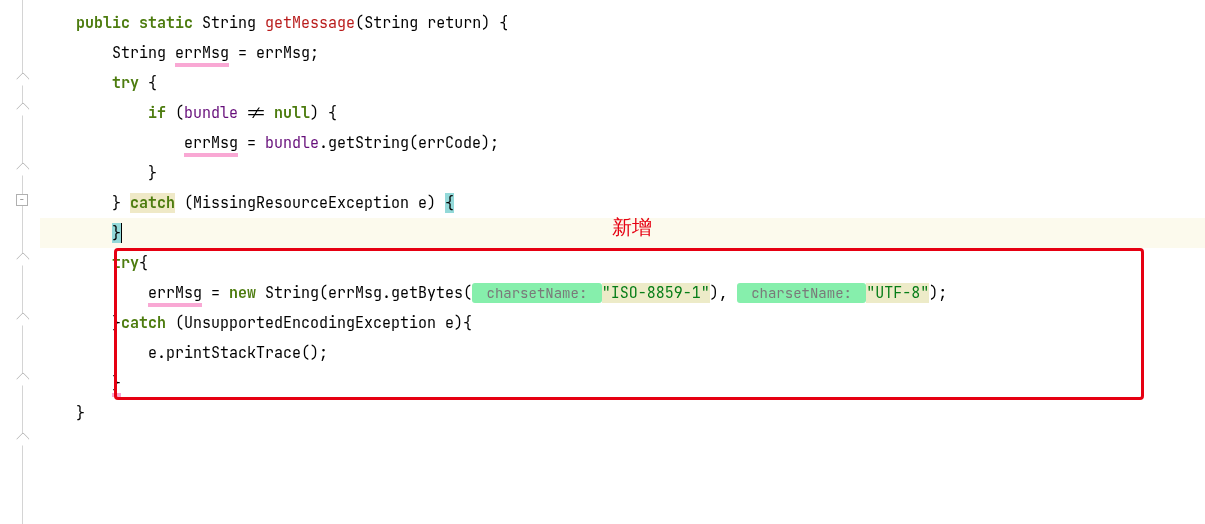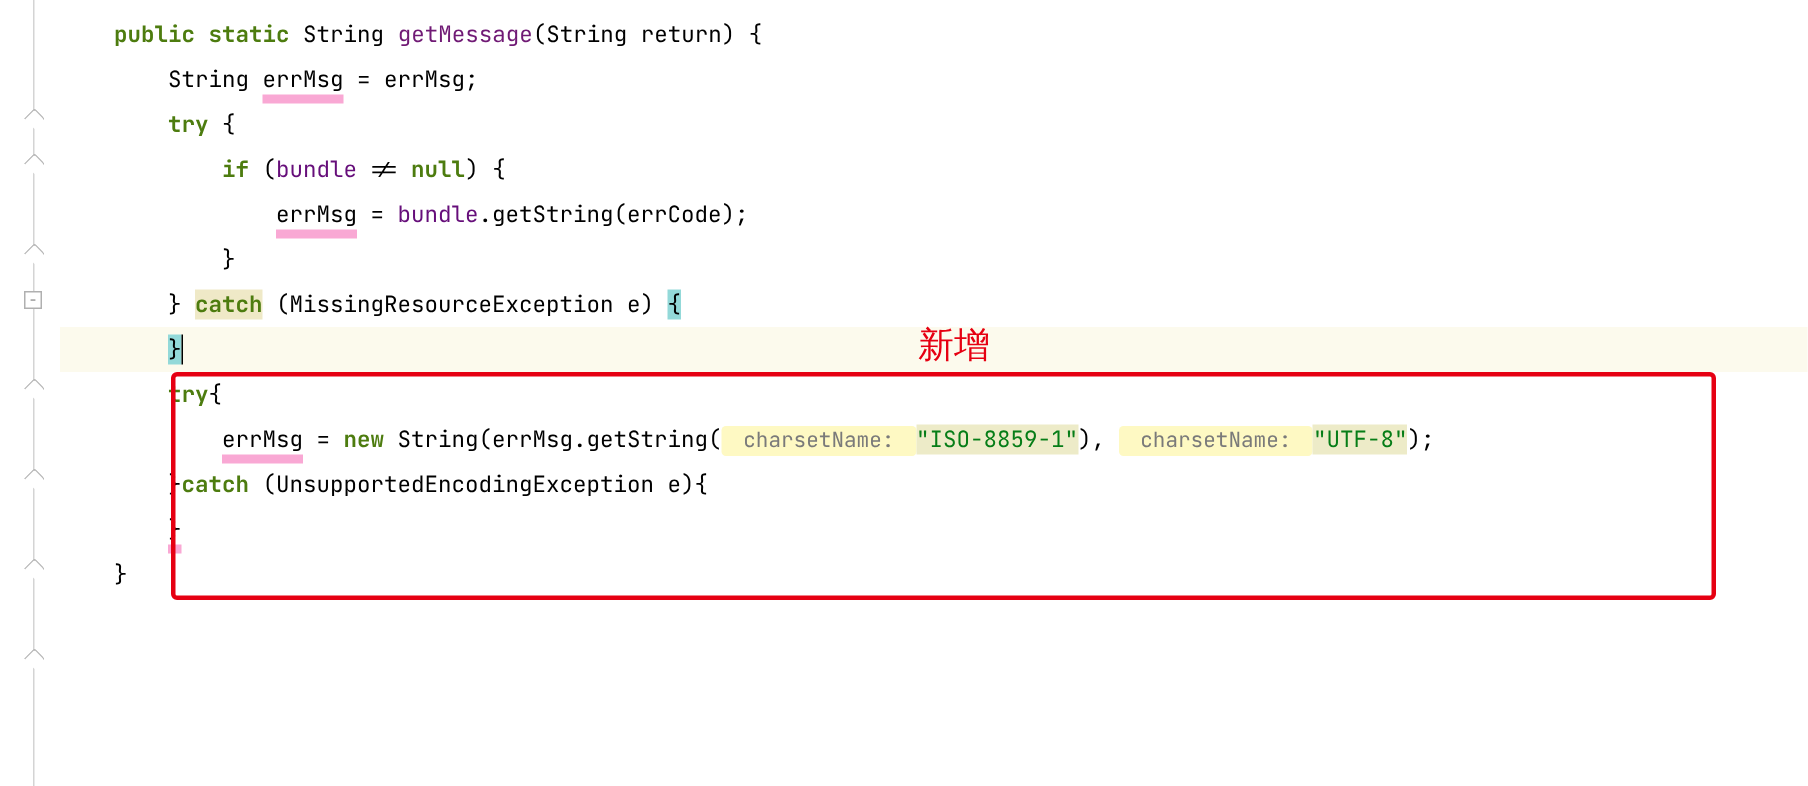--- a/index.html
+++ b/index.html
@@ -56,24 +56,24 @@
     padding: 8px 0 0 0;
     position: relative;
     line-height: 30px;
   }
   .line {
     white-space: pre;
     height: 30px;
     padding-left: 36px;
   }
   .kw { color: #4d7c0f; font-weight: bold; }
-  .method-decl { color: #701a75; }
-  .und { border-bottom: 6px solid #f9a8d4; }
+  .method-decl { color: #b91c1c; }
+  .und { border-bottom: 4px solid #f9a8d4; }
   .param-hint {
-    background: #fef9c3;
+    background: #86efac;
     color: #7a7a7a;
     border-radius: 3px;
     padding: 1px 6px;
     font-style: normal;
     font-size: 14px;
   }
   .str-hl { color: #067d17; background: #edebc8; }
   .italic { }
   .hl-catch { background: #efe9c7; }
   .hl-brace { background: #93d9d9; }
@@ -83,21 +83,21 @@
     width: 1px;
     height: 20px;
     background: #000;
     vertical-align: middle;
     margin-bottom: 2px;
   }
   .annotation-label {
     position: absolute;
     color: #e60012;
     font-family: "SimSun", "宋体", serif;
-    font-size: 24px;
+    font-size: 20px;
   }
   .annotation-box {
     position: absolute;
     border: 3px solid #e60012;
     border-radius: 4px;
     pointer-events: none;
   }
   .editor-wrap { position: relative; flex: 1; }
 </style>
 </head>
@@ -129,24 +129,25 @@
   <div class="line">            <span class="und">errMsg</span><span> = </span><span class="italic" style="color:#660e7a">bundle</span><span>.getString(errCode);</span></div>
 
   <div class="line">        <span>}</span></div>
 
   <div class="line">    <span>} </span><span class="kw hl-catch">catch</span><span> (MissingResourceException e) </span><span class="hl-brace">{</span></div>
 
   <div class="line caret-line">    <span class="hl-brace">}</span><span class="caret"></span></div>
 
   <div class="line">    <span class="kw">try</span><span>{</span></div>
 
-  <div class="line">        <span class="und">errMsg</span><span> = </span><span class="kw">new</span><span> String(errMsg.getString(</span><span class="param-hint"> charsetName: </span><span class="str-hl">"ISO-8859-1"</span><span>),</span> <span class="param-hint"> charsetName: </span><span class="str-hl">"UTF-8"</span><span>);</span></div>
+  <div class="line">        <span class="und">errMsg</span><span> = </span><span class="kw">new</span><span> String(errMsg.getBytes(</span><span class="param-hint"> charsetName: </span><span class="str-hl">"ISO-8859-1"</span><span>),</span> <span class="param-hint"> charsetName: </span><span class="str-hl">"UTF-8"</span><span>);</span></div>
 
   <div class="line">    <span>}</span><span class="kw">catch</span><span> (UnsupportedEncodingException e){</span></div>
 
+  <div class="line">        <span>e.printStackTrace();</span></div>
 
   <div class="line">    <span class="und">}</span></div>
 
 
   <div class="line"><span>}</span></div>
 
 </div>
 
 <div class="annotation-label" style="left:572px; top:214px;">新增</div>
 <div class="annotation-box" style="left:74px; top:248px; width:1030px; height:152px;"></div>

